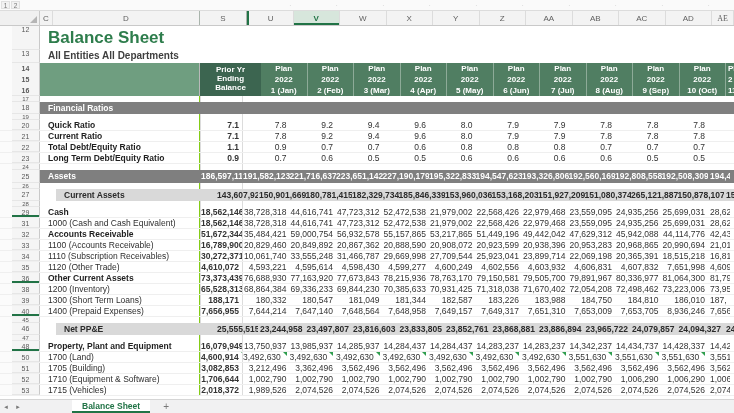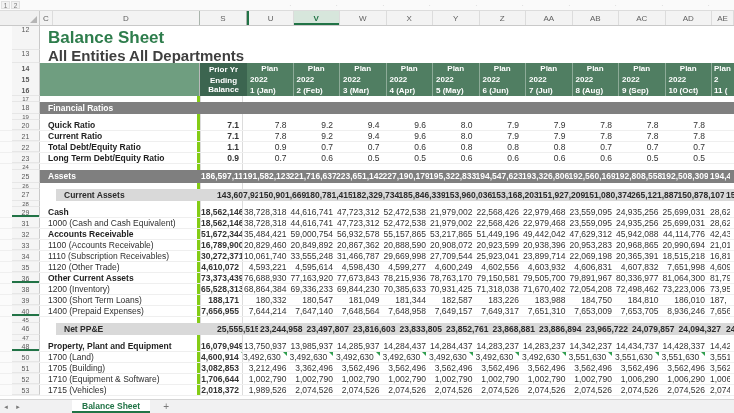--- a/index.html
+++ b/index.html
@@ -21,50 +21,50 @@
   .ch.paneline { border-right:1px solid #a9b4ac; }
   .ch.hidcol { border-left:2px solid var(--accent); }
   .ch.sel { background:#d7e6dc; color:var(--accent); box-shadow: inset 0 -2px 0 var(--accent); font-weight:bold; }
 
   
   .sheet { flex:1 1 auto; overflow:hidden; display:flex; flex-direction:column; background:#fff; }
   .row { display:flex; flex:0 0 auto; position:relative; }
   .gut { width:12px; flex:0 0 auto; background:#fbfbfb; }
   .rn { width:28px; flex:0 0 auto; font-size:7px; color:#595959; text-align:center; background:#f5f5f5; border-right:1px solid #c9c9c9; border-bottom:1px solid #e6e6e6; position:relative; overflow:visible; }
   .rn.hid::after { content:""; position:absolute; left:0; right:0; bottom:-1px; height:2px; background:var(--accent); z-index:3; }
-  .lbl { width:160px; flex:0 0 auto; padding-left:8px; border-right:3px solid #84cc16; overflow:hidden; white-space:nowrap; }
+  .lbl { width:160px; flex:0 0 auto; padding-left:8px; border-right:1px solid #84cc16; overflow:hidden; white-space:nowrap; }
   .cS { width:43px; flex:0 0 auto; text-align:right; padding-right:3px; font-weight:bold; border-left:1px solid #dcdcdc; border-right:1px solid #dcdcdc; overflow:hidden; white-space:nowrap; }
   .cM { width:46.5px; flex:0 0 auto; text-align:right; padding-right:3px; overflow:hidden; white-space:nowrap; }
   .cAE { width:22px; flex:0 0 auto; text-align:left; padding-left:2px; overflow:hidden; white-space:nowrap; }
 
   .r-data { height:11px; line-height:11px; font-size:8.5px; border-bottom:1px solid #efefef; }
   .r-data .lbl { color:#2f2f2f; }
   .r-data.boldlbl .lbl { font-weight:bold; color:#1f1f1f; }
   .r-spacer { height:6px; font-size:6px; line-height:6px; }
   .r-spacer .rn { font-size:6px; line-height:6px; }
   .r-section { height:12px; line-height:12px; font-size:8.5px; }
   .r-section .band { background:var(--section-gray); color:#fff; font-weight:bold; }
   .r-sectionv { height:13px; line-height:13px; font-size:8.5px; }
   .r-sectionv .band { background:var(--section-gray); color:#fff; font-weight:bold; }
   .r-subtotal { height:12px; line-height:12px; font-size:8.5px; }
   .r-subtotal .band { background:var(--subtotal-gray); color:#2b2b2b; font-weight:bold;margin-left:16px; }
   .band .cS, .band .cM, .band .cAE { border-color:transparent; }
 
   .r-title { height:24px; }
   .title-text { font-size:17px; font-weight:bold; color:var(--title-green); line-height:24px; padding-left:8px; white-space:nowrap; }
   .r-subtitle { height:13px; }
-  .subtitle-text { font-size:15px; font-weight:bold; color:#3f3f3f; line-height:12px; padding-left:8px; white-space:nowrap; }
+  .subtitle-text { font-size:10px; font-weight:bold; color:#3f3f3f; line-height:12px; padding-left:8px; white-space:nowrap; }
 
   
   .r-header { height:33px; font-size:8px; color:#fff; font-weight:bold; }
   .r-header .rn { line-height:11px; }
   .hdr-left { width:160px; flex:0 0 auto; background:var(--band-green); border-right:1px solid #b9b9b9; }
-  .hdr-prior { width:47px; flex:0 0 auto; background:var(--header-dark-green); display:flex; flex-direction:column; justify-content:space-between; text-align:center; padding:2px 1px; }
+  .hdr-prior { width:61px; flex:0 0 auto; background:var(--header-dark-green); display:flex; flex-direction:column; justify-content:flex-start; text-align:center; padding:2px 1px; }
   .hdr-m { width:46.5px; flex:0 0 auto; background:var(--header-green); border-right:1px solid rgba(255,255,255,0.35); padding:0 3px; }
-  .hdr-m div { height:11px; line-height:11px; text-align:left; }
+  .hdr-m div { height:11px; line-height:11px; text-align:center; }
   .hdr-m div:first-child { text-align:center; }
   .hdr-ae { width:22px; flex:0 0 auto; background:var(--header-green); padding-left:2px; overflow:hidden; }
   .hdr-ae div { height:11px; line-height:11px; text-align:left; white-space:nowrap; }
 
   .flag { display:inline-block; width:0; height:0; border-top:4px solid var(--flag-green); border-left:4px solid transparent; margin-left:2px; vertical-align:top; }
 
   .filler { flex:1 1 auto; }
 
   
   .tabbar { height:14px; flex:0 0 auto; background:#f1f1f2; border-top:1px solid #d5d5d5; display:flex; align-items:center; font-size:8px; color:#666; }
@@ -102,21 +102,21 @@
       <div class="ch hidcol" style="width: 46.5px;">U</div>
       <div class="ch sel" style="width: 46.5px;">V</div>
       <div class="ch" style="width: 46.5px;">W</div>
       <div class="ch" style="width: 46.5px;">X</div>
       <div class="ch" style="width: 46.5px;">Y</div>
       <div class="ch" style="width: 46.5px;">Z</div>
       <div class="ch" style="width: 46.5px;">AA</div>
       <div class="ch" style="width: 46.5px;">AB</div>
       <div class="ch" style="width: 46.5px;">AC</div>
       <div class="ch" style="width: 46.5px;">AD</div>
-      <div class="ch" style="width: 22px;">AE</div>
+      <div class="ch" style="width: 22px; font-family: Liberation Serif, serif;">AE</div>
     </div>
 
   <div class="sheet" id="sheet">
       <div class="row r-title">
         <div class="gut"></div>
         <div class="rn">12</div>
         <div class="lbl title-text" style="width: 694px; border-right: none;">Balance Sheet</div>
       </div>
       <div class="row r-subtitle">
         <div class="gut"></div>

